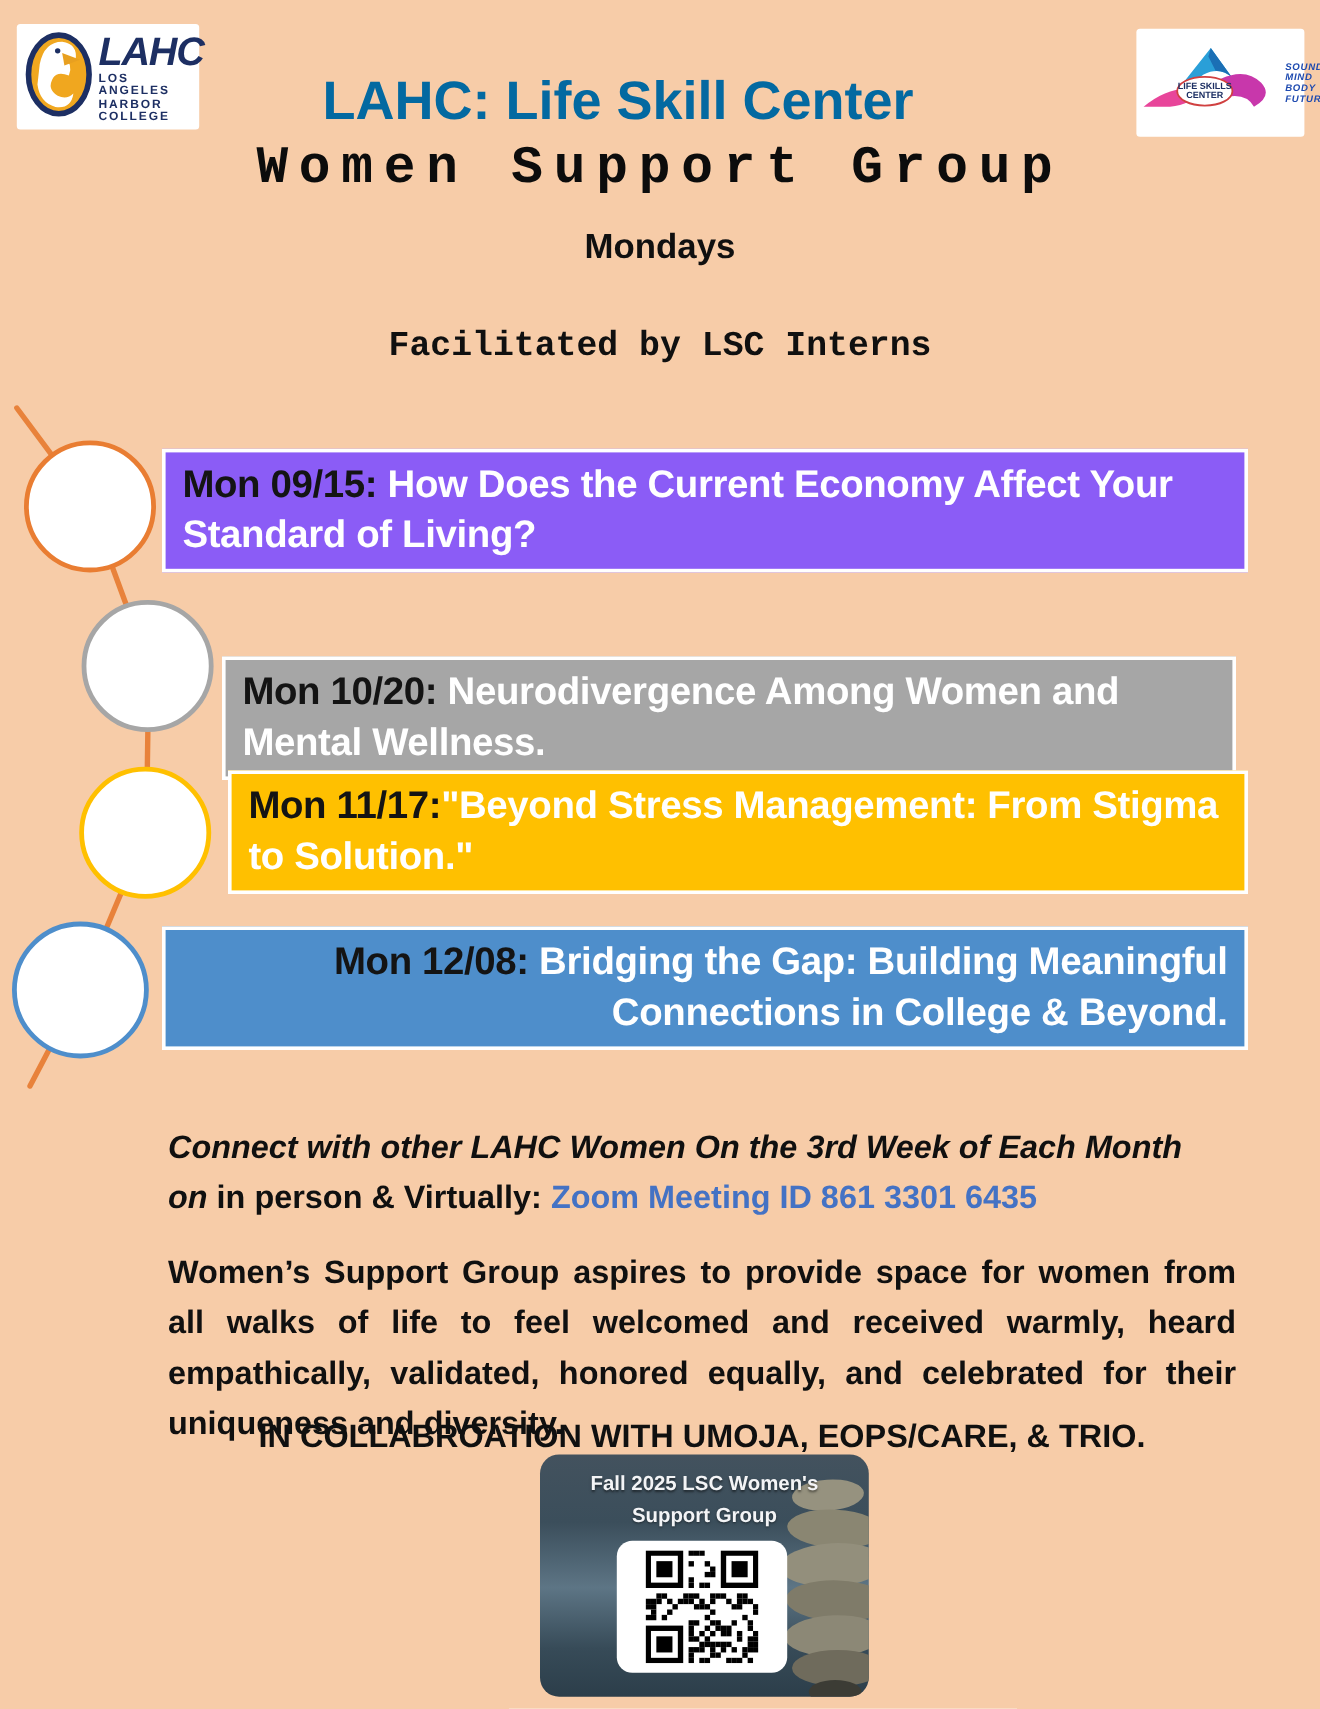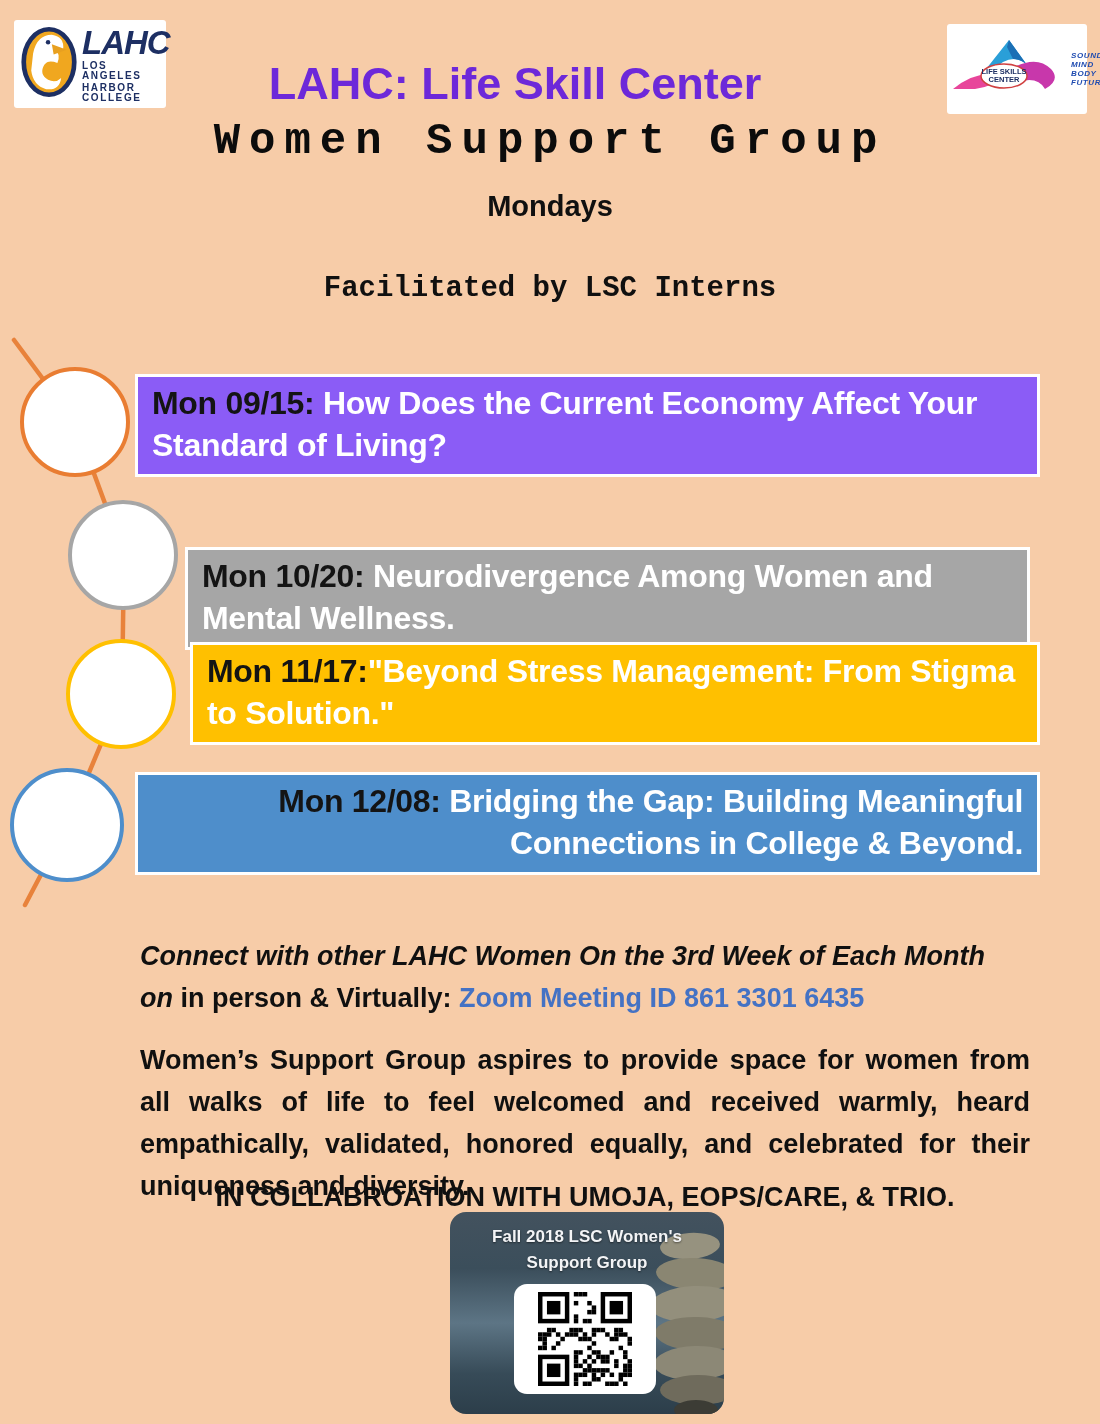--- a/index.html
+++ b/index.html
@@ -90,21 +90,21 @@
         <path d="M6,54 Q30,34 54,41 Q46,52 28,54 Z" fill="#e8459a"></path>
         <path d="M52,42 Q86,16 104,34 Q114,45 98,54 Q90,40 68,48 Z" fill="#c837ab"></path>
         <ellipse cx="57" cy="41" rx="23" ry="12" fill="#fff" stroke="#d04040" stroke-width="1.5"></ellipse>
         <text x="57" y="39" text-anchor="middle" font-size="7.5" font-weight="bold" fill="#1d2f63" font-family="Liberation Sans, sans-serif">LIFE SKILLS</text>
         <text x="57" y="47" text-anchor="middle" font-size="7.5" font-weight="bold" fill="#1d2f63" font-family="Liberation Sans, sans-serif">CENTER</text>
       </svg>
     </span>
     <span class="lsc-tagline">SOUND MIND BODY FUTURE</span>
   </div>
 
-  <div class="title" style="color: #6d28d9;">LAHC: Life Skill Center</div>
+  <div class="title" style="color: #0369a1;">LAHC: Life Skill Center</div>
   <div class="subtitle">Women Support Group</div>
   <div class="info info1">Mondays</div>
   <div class="info info3">Facilitated by LSC Interns</div>
 
   <svg class="timeline-svg" width="230" height="600" viewBox="0 0 230 600">
     <polyline points="14,10 75,92 124,225 122,364 67,495 25,575" fill="none" stroke="#E8823B" stroke-width="4.5" stroke-linecap="round" style="stroke: rgb(232, 130, 59);"></polyline>
   </svg>
 
   <div class="tl-circle c1" style="border-color: rgb(233, 125, 50);"></div>
   <div class="tl-circle c2" style="border-color: rgb(166, 166, 166);"></div>
@@ -135,21 +135,21 @@
   <div class="qr-card">
     <svg class="stones-svg" width="112" height="202" viewBox="0 0 112 202">
       <ellipse cx="72" cy="34" rx="30" ry="13" fill="#96927f" transform="rotate(-4 72 34)"></ellipse>
       <ellipse cx="78" cy="62" rx="40" ry="16" fill="#8a8672" transform="rotate(3 78 62)"></ellipse>
       <ellipse cx="76" cy="92" rx="44" ry="18" fill="#938f7c" transform="rotate(-3 76 92)"></ellipse>
       <ellipse cx="80" cy="122" rx="43" ry="17" fill="#7f7b69" transform="rotate(2 80 122)"></ellipse>
       <ellipse cx="77" cy="151" rx="41" ry="17" fill="#8c8876" transform="rotate(-2 77 151)"></ellipse>
       <ellipse cx="80" cy="178" rx="38" ry="15" fill="#6f6b5c"></ellipse>
       <ellipse cx="78" cy="198" rx="22" ry="10" fill="#3c3c35"></ellipse>
     </svg>
-    <div class="qr-title">Fall 2018 LSC Women's Support Group</div>
+    <div class="qr-title">Fall 2025 LSC Women's Support Group</div>
     <div class="qr-panel">
       <svg id="qr" width="94" height="94" viewBox="0 0 94 94">
           <g fill="#000">
             <rect x="35.80952380952381" y="0" width="4.476190476190476" height="4.476190476190476"></rect>
             <rect x="40.285714285714285" y="0" width="4.476190476190476" height="4.476190476190476"></rect>
             <rect x="44.76190476190476" y="0" width="4.476190476190476" height="4.476190476190476"></rect>
             <rect x="35.80952380952381" y="8.952380952380953" width="4.476190476190476" height="4.476190476190476"></rect>
             <rect x="49.23809523809524" y="8.952380952380953" width="4.476190476190476" height="4.476190476190476"></rect>
             <rect x="53.714285714285715" y="13.428571428571429" width="4.476190476190476" height="4.476190476190476"></rect>
             <rect x="49.23809523809524" y="17.904761904761905" width="4.476190476190476" height="4.476190476190476"></rect>

